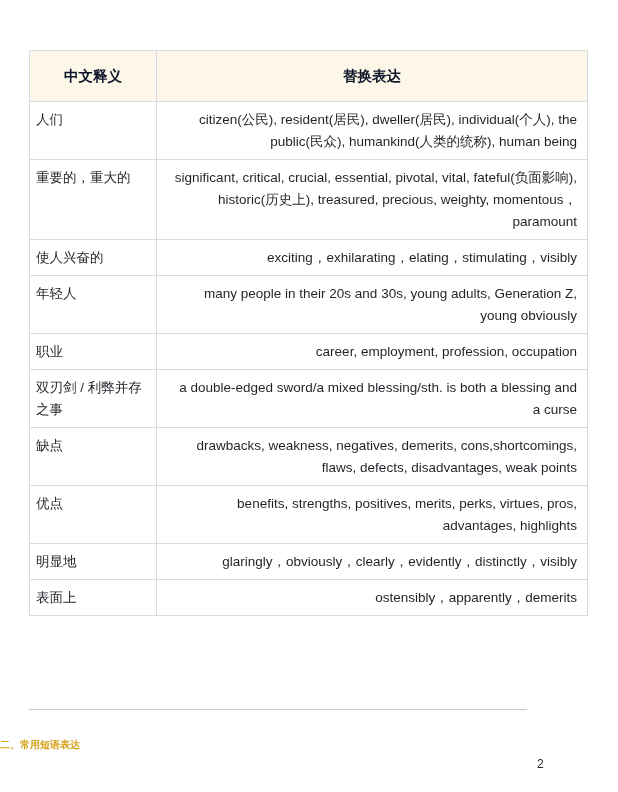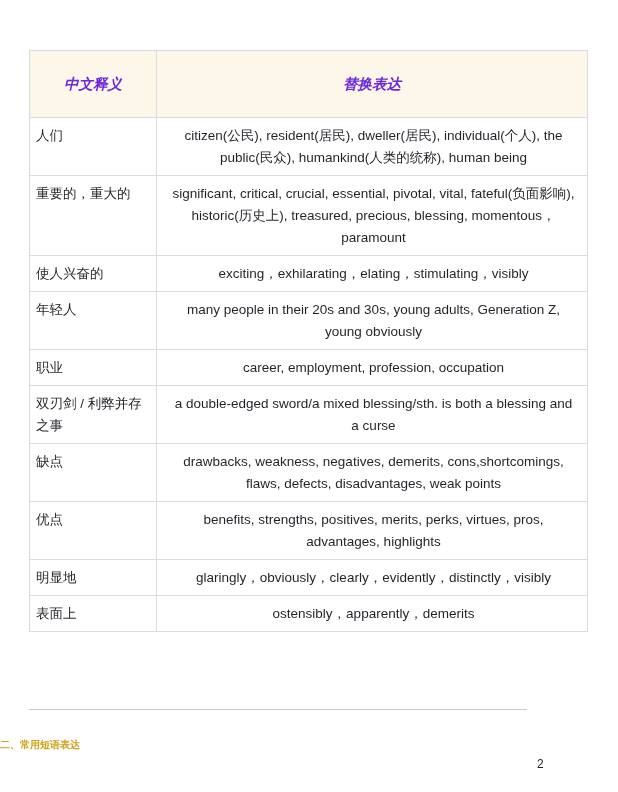--- a/index.html
+++ b/index.html
@@ -26,35 +26,34 @@
     }
     .vocab-table th, .vocab-table td {
       border: 1px solid #d8dce2;
       vertical-align: top;
     }
     .vocab-table th {
       background: #fdf7ea;
       font-weight: bold;
       font-size: 14.5px;
       height: 34px;
-      padding: 16px;
+      padding: 8px;
       text-align: center;
       vertical-align: middle;
-      color: #6d28d9;
-      font-style: italic;
+      color: #0f172a;
     }
     .col-cn { width: 127px; }
     .col-en { width: 431px; }
     .vocab-table td.cn {
       text-align: left;
       padding: 7px 6px 6px 6px;
       line-height: 22px;
     }
     .vocab-table td.en {
-      text-align: center;
+      text-align: right;
       padding: 7px 10px 6px 13px;
       line-height: 22px;
     }
     .divider {
       position: absolute;
       left: 29px;
       top: 709px;
       width: 498px;
       height: 1px;
       background: #c8c8c8;
@@ -91,21 +90,21 @@
       <th>替换表达</th>
     </tr>
   </thead>
   <tbody>
     <tr>
       <td class="cn">人们</td>
       <td class="en">citizen(公民), resident(居民), dweller(居民), individual(个人), the public(民众), humankind(人类的统称), human being</td>
     </tr>
     <tr>
       <td class="cn">重要的，重大的</td>
-      <td class="en">significant, critical, crucial, essential, pivotal, vital, fateful(负面影响), historic(历史上), treasured, precious, blessing, momentous，paramount</td>
+      <td class="en">significant, critical, crucial, essential, pivotal, vital, fateful(负面影响), historic(历史上), treasured, precious, weighty, momentous，paramount</td>
     </tr>
     <tr>
       <td class="cn">使人兴奋的</td>
       <td class="en">exciting，exhilarating，elating，stimulating，visibly</td>
     </tr>
     <tr>
       <td class="cn">年轻人</td>
       <td class="en">many people in their 20s and 30s, young adults, Generation Z, young obviously</td>
     </tr>
     <tr>

